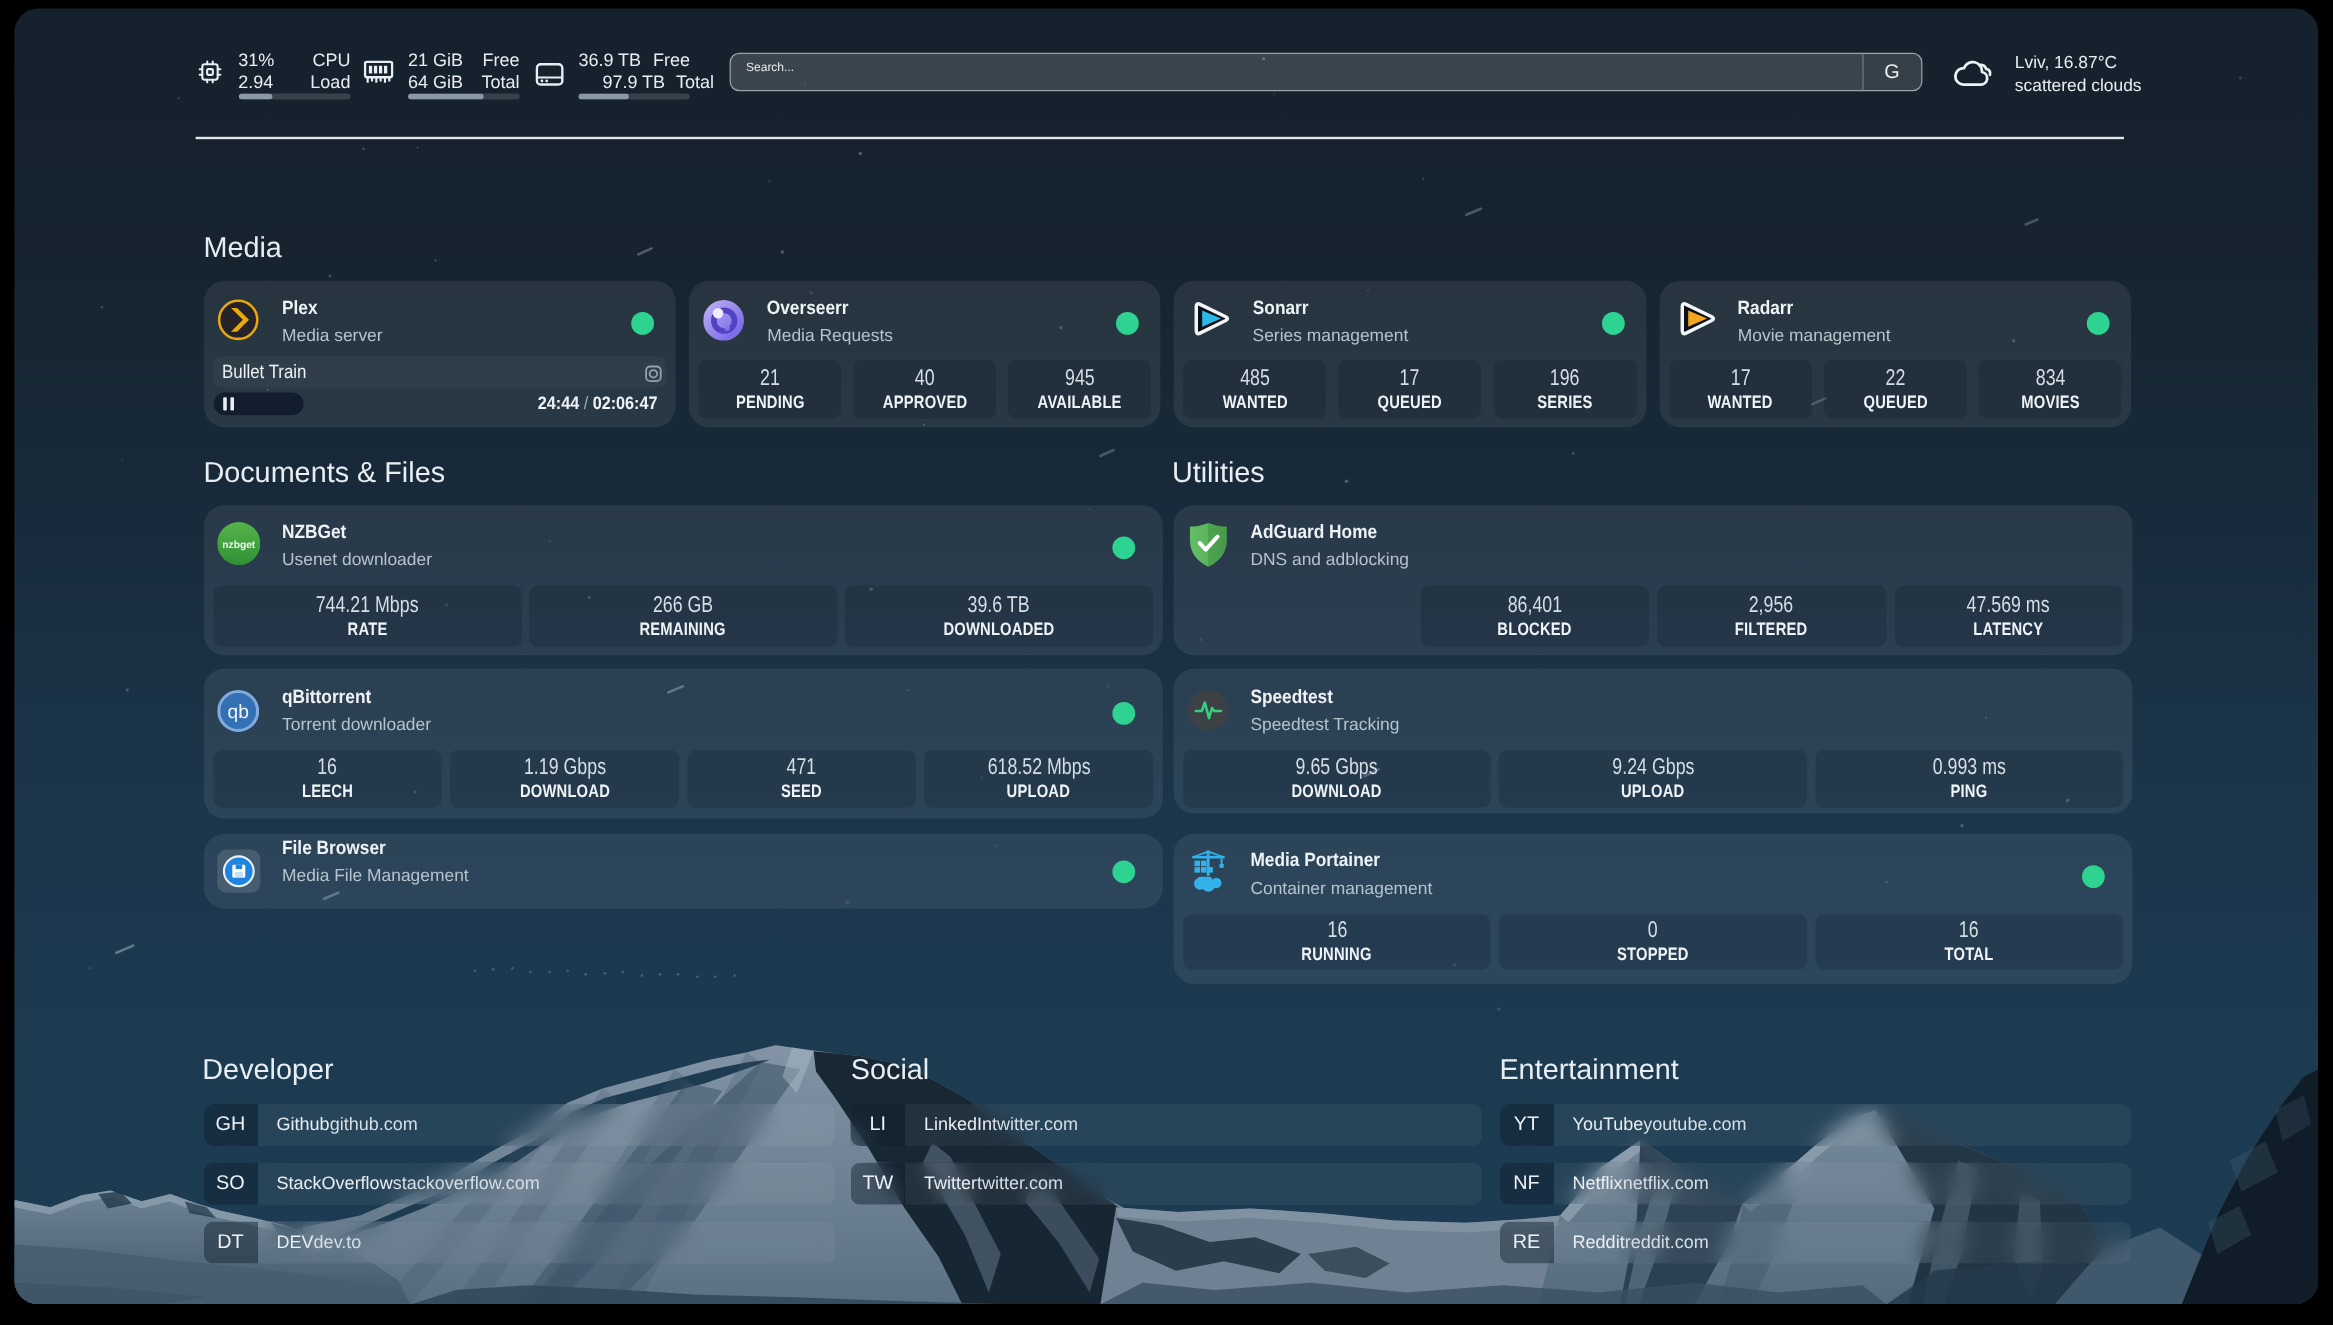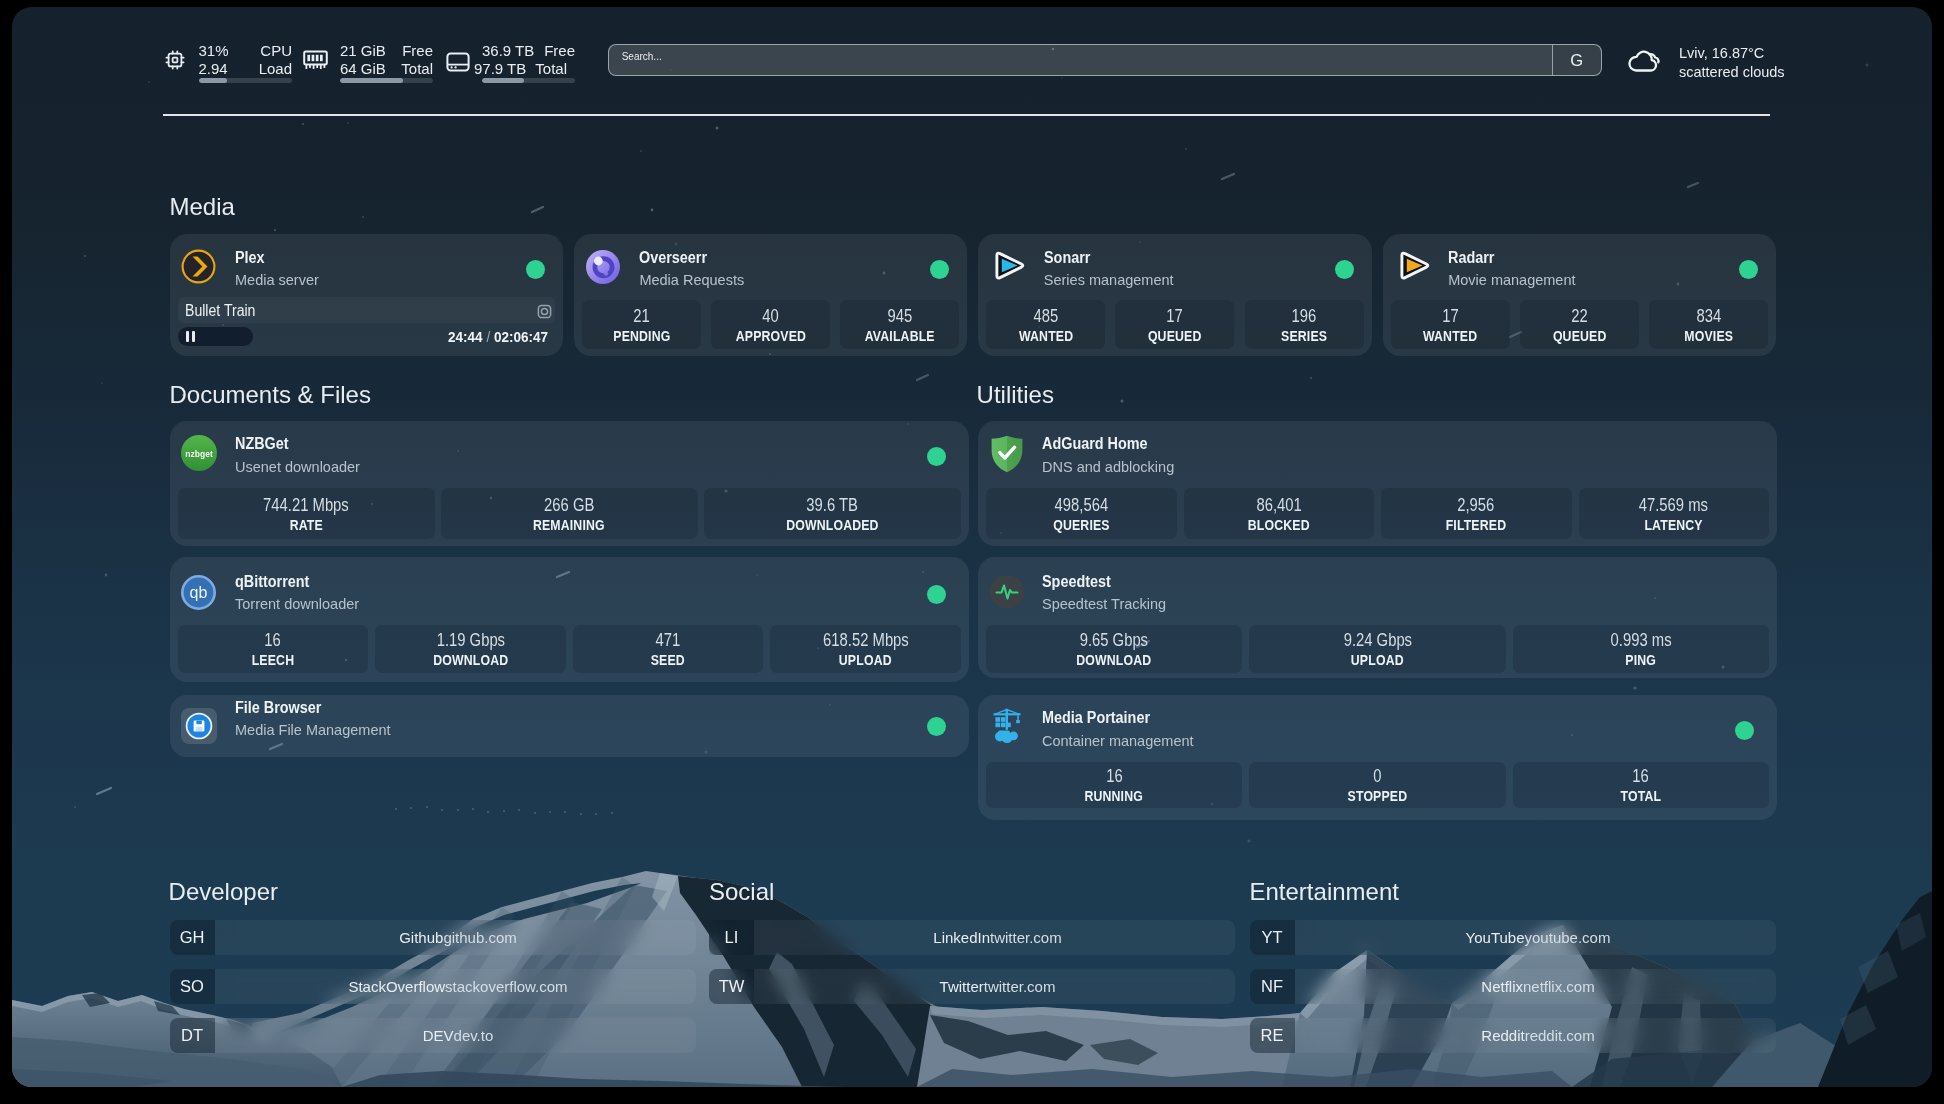--- a/index.html
+++ b/index.html
@@ -11,21 +11,21 @@
 .card{position:absolute;background:rgba(255,255,255,0.075);border-radius:17px}
 .t{position:absolute;font-size:16px;font-weight:700;color:#edf2f5;line-height:18px;white-space:nowrap;transform:scaleX(0.9);transform-origin:left center}
 .s{position:absolute;font-size:14.5px;color:#b7c3cc;line-height:17px;white-space:nowrap}
 .dot{position:absolute;width:19px;height:19px;border-radius:50%;background:#2ed392}
 .sb{position:absolute;background:rgba(0,8,20,0.15);border-radius:7px;display:flex;flex-direction:column;align-items:center;justify-content:center}
 .n{font-size:19px;color:#d6dee5;line-height:22px;white-space:nowrap;transform:scaleX(0.78)}
 .l{font-size:15px;font-weight:700;color:#eef3f6;line-height:18px;letter-spacing:0.2px;white-space:nowrap;transform:scaleX(0.82)}
 .h2{position:absolute;font-size:24px;font-weight:500;color:#e7edf1;line-height:28px;white-space:nowrap}
 .bm{position:absolute;height:35px;border-radius:8px;overflow:hidden;display:flex}
 .ab{width:45px;background:rgba(15,30,45,0.45);backdrop-filter:blur(8px);color:#eef2f6;font-size:16.5px;display:flex;align-items:center;justify-content:center;flex:none}
-.bd{flex:1;background:rgba(255,255,255,0.05);backdrop-filter:blur(8px);display:flex;align-items:center;justify-content:center;padding:0 10px 0 16px}
+.bd{flex:1;background:rgba(255,255,255,0.05);backdrop-filter:blur(8px);display:flex;align-items:center;justify-content:flex-start;padding:0 10px 0 16px}
 .nm{font-size:15px;color:#e9eef2}
 .url{font-size:15px;color:#d6dee4}
 .rtxt{position:absolute;font-size:15px;color:#e9edf1;line-height:18px;white-space:nowrap}
 .pb{position:absolute;height:5.5px;border-radius:3px;background:rgba(255,255,255,0.14);overflow:hidden}
 .pf{height:100%;border-radius:3px;background:#8b99a6}
 </style></head><body>
 <div id="win">
 
 <svg id="bg" viewBox="0 0 1920 1080" preserveAspectRatio="none">
 <defs>
@@ -200,21 +200,21 @@
 <div class="abs" style="left:434px;top:44px;width:24px;height:24px"><svg width="24" height="22" viewBox="0 0 24 22">
         <rect x="1.4" y="2.6" width="21.2" height="16.8" rx="3.2" fill="none" stroke="#e8eef3" stroke-width="2"></rect>
         <path d="M1.8 13.6h20.4" stroke="#e8eef3" stroke-width="1.8"></path>
         <circle cx="5.6" cy="16.4" r="1.15" fill="#e8eef3"></circle>
         <circle cx="9.6" cy="16.4" r="1.15" fill="#e8eef3"></circle>
       </svg></div>
     <div class="rtxt" style="left:470px;top:35px;width:93px">
       <span style="float:left">36.9 TB</span>
       <span style="float:right">Free</span>
     </div>
-    <div class="rtxt" style="left:462px;top:52.5px;width:93px">
+    <div class="rtxt" style="left:490px;top:52.5px;width:93px">
       <span style="float:left">97.9 TB</span>
       <span style="float:right">Total</span>
     </div>
     <div class="pb" style="left:470px;top:70.5px;width:93px">
       <div class="pf" style="width:45%"></div>
     </div>
 <div class="abs" style="left:595.7px;top:37px;width:994px;height:32px;border:1px solid rgba(185,196,206,0.75);border-radius:8px;background:rgba(255,255,255,0.16)">
 <div class="abs" style="left:13px;top:6px;font-size:10px;color:#e9edf0">Search...</div>
 <div class="abs" style="right:0;top:0;width:49px;height:30px;background:rgba(0,0,0,0.07);border-left:1px solid rgba(230,236,242,0.55);border-radius:0 7px 7px 0;display:flex;align-items:center;justify-content:center;font-size:16.5px;color:#eef2f6">G</div>
 </div>
@@ -356,24 +356,20 @@
               <stop offset="0.5" stop-color="#5cb55e"></stop>
               <stop offset="0.5" stop-color="#4da450"></stop>
               <stop offset="1" stop-color="#46994a"></stop>
             </linearGradient>
           </defs>
           <path d="M17 0.8 C12 2.8 6.2 3.8 1.6 3.8 L1.6 15 C1.6 25.8 8 33.4 17 37.2 C26 33.4 32.4 25.8 32.4 15 L32.4 3.8 C27.8 3.8 22 2.8 17 0.8 Z" fill="url(#ag)"></path>
           <path d="M9.8 17.6 L14.8 23 L24.6 12.2" fill="none" stroke="#ffffff" stroke-width="3.4" stroke-linecap="round" stroke-linejoin="round"></path>
         </svg></div>
       <div class="t" style="left:64px;top:14px">AdGuard Home</div>
       <div class="s" style="left:64px;top:38px">DNS and adblocking</div>
-      <div class="sb" style="left:8.0px;top:67px;width:190.5px;height:51px">
-        <div class="n">498,564</div>
-        <div class="l">QUERIES</div>
-      </div>
       <div class="sb" style="left:205.5px;top:67px;width:190.5px;height:51px">
         <div class="n">86,401</div>
         <div class="l">BLOCKED</div>
       </div>
       <div class="sb" style="left:403.0px;top:67px;width:190.5px;height:51px">
         <div class="n">2,956</div>
         <div class="l">FILTERED</div>
       </div>
       <div class="sb" style="left:600.5px;top:67px;width:190.5px;height:51px">
         <div class="n">47.569 ms</div>

